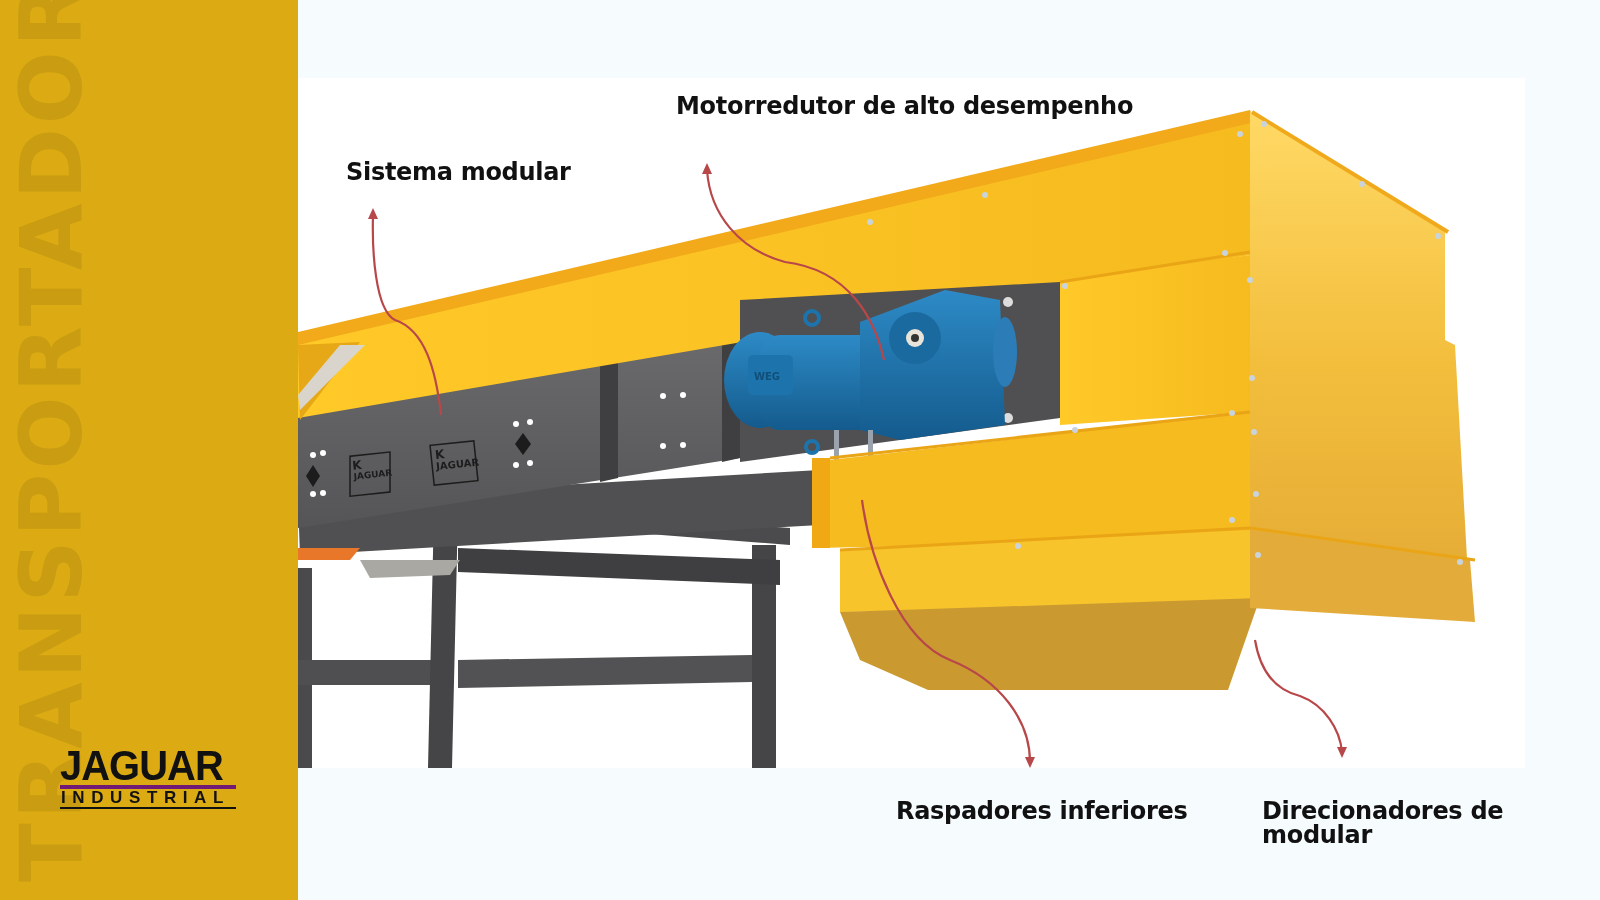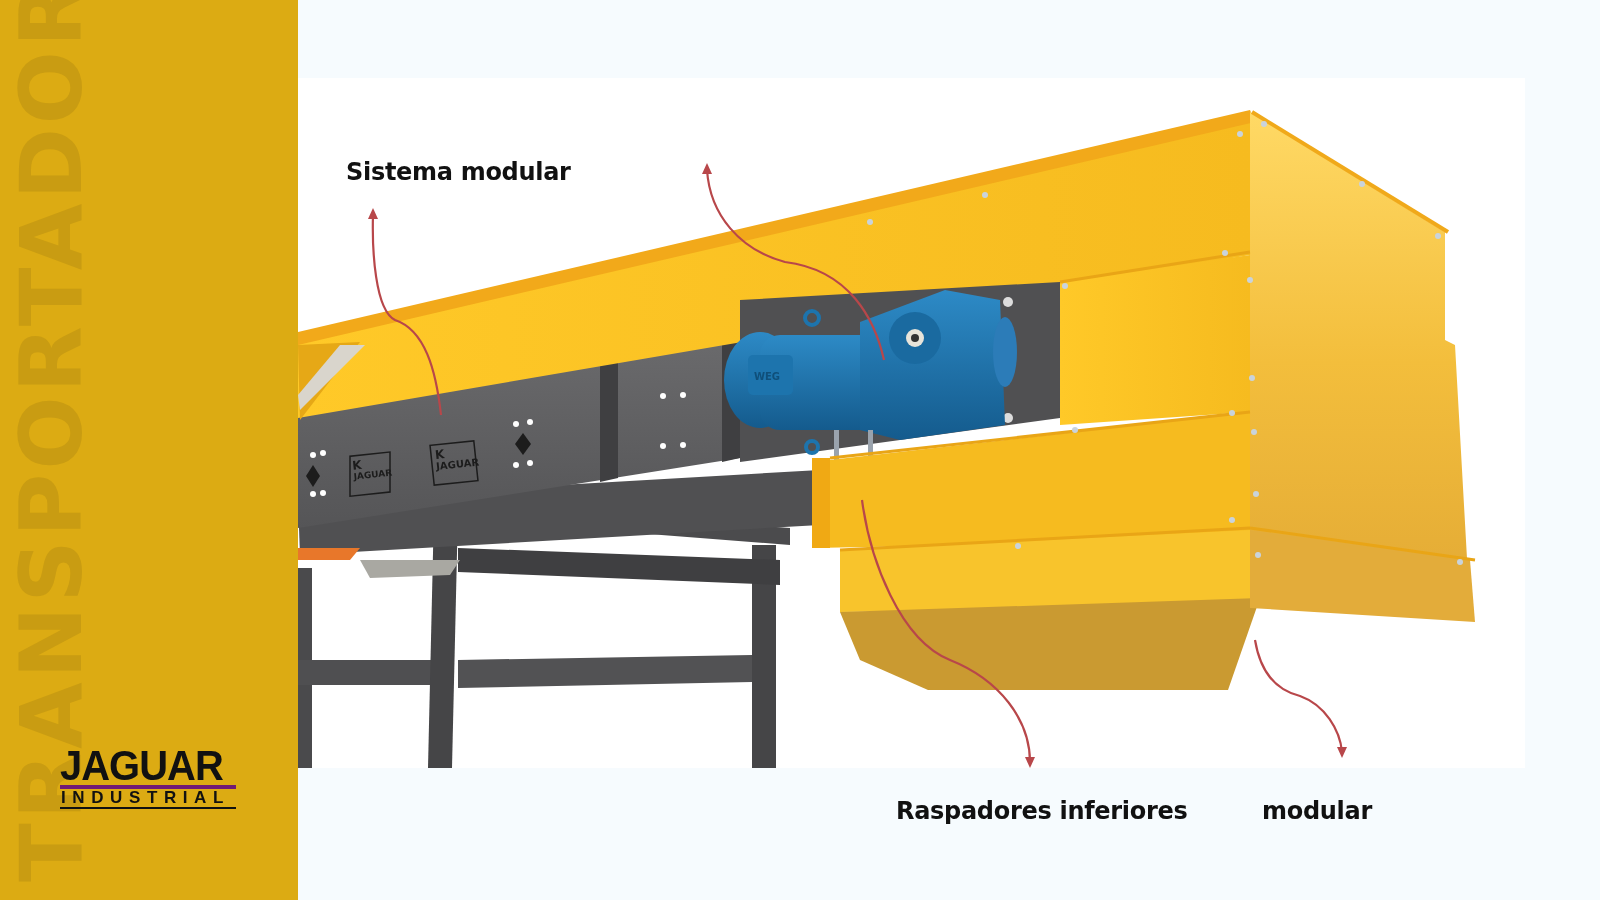--- a/index.html
+++ b/index.html
@@ -204,19 +204,21 @@
       <polygon points="1030,768 1025,757 1035,757"></polygon>
       <polygon points="1342,758 1337,747 1347,747"></polygon>
     </g>
   </svg>
 </div>
 
 <div class="callout" style="left:346px; top:160px;">
   <span>Sistema modular</span>
 </div>
 <div class="callout" style="left:676px; top:94px;">
+  <span>Motorredutor de alto desempenho</span>
 </div>
 <div class="callout" style="left:896px; top:799px;">
   <span>Raspadores inferiores</span>
 </div>
 <div class="callout" style="left:1262px; top:799px;">
+  <span>Direcionadores de</span>
   <span>modular</span>
 </div>
 
 </body></html>

